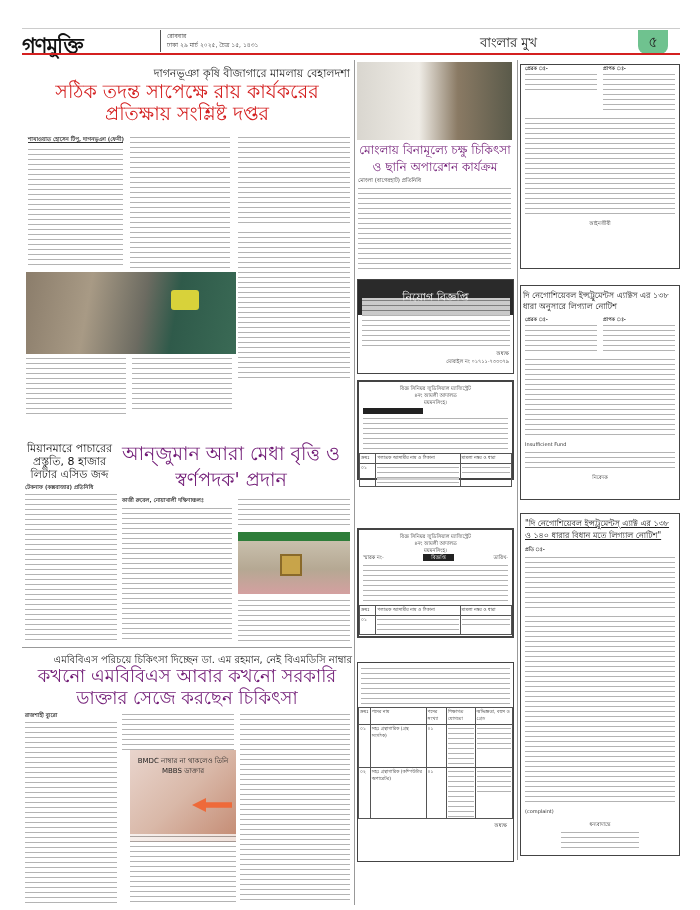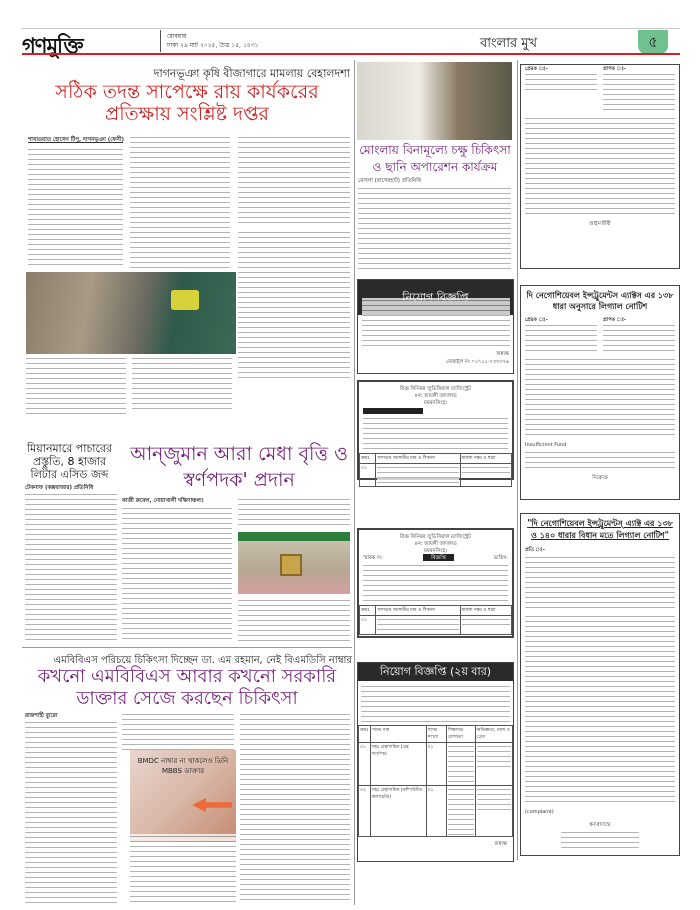--- a/index.html
+++ b/index.html
@@ -12,21 +12,21 @@
 .pageno{left:638px;top:30px;width:30px;height:24px;background:#6fc28f;border-radius:0 0 8px 8px;text-align:center;font-size:15px;line-height:24px;color:#222}
 .redrule{left:22px;top:53px;width:658px;height:2px;background:#d42020}
 .toprule{left:22px;top:28px;width:658px;height:1px;background:#ccc}
 .kicker{left:30px;top:65px;width:320px;text-align:right;font-size:11px;color:#222}
 .headline-red{left:22px;top:80px;width:330px;text-align:center;font-size:19px;line-height:22px;color:#d42020}
 .text-block{background:repeating-linear-gradient(#fff 0,#fff 2px,#9a9a9a 2px,#9a9a9a 3px,#fff 3px,#fff 5px);opacity:.75}
 .byline{font-size:5.5px;font-weight:bold;color:#333}
 .photo{background:#888;overflow:hidden}
 .box{border:1px solid #444}
 .darkbar{background:#2a2a2a;color:#fff;text-align:center}
-.notice-title{text-align:center;font-size:10px;font-weight:bold;line-height:13px;color:#222}
+.notice-title{text-align:left;font-size:10px;font-weight:normal;line-height:13px;color:#222}
 .small{font-size:5px;line-height:7px;color:#333}
 .hl-black{color:#701a75;text-align:center}
 .vline{width:1px;background:#999}
 .tbl{border-collapse:collapse;width:100%;font-size:4.5px;color:#333}
 .tbl td{border:1px solid #555;padding:1px;vertical-align:top}
 </style>
 </head>
 <body>
 
 <div class="abs toprule"></div>
@@ -51,21 +51,21 @@
   <div class="abs" style="left:145px;top:18px;width:28px;height:20px;background:#d8d23a;border-radius:3px"></div>
 </div>
 <div class="abs text-block" style="left:238px;top:230px;width:112px;height:150px"></div>
 <div class="abs text-block" style="left:26px;top:356px;width:100px;height:60px"></div>
 <div class="abs text-block" style="left:132px;top:356px;width:100px;height:55px"></div>
 
 <div class="abs" style="left:22px;top:442px;width:95px;text-align:center;font-size:11px;line-height:13px;color:#111">মিয়ানমারে পাচারের প্রস্তুতি, 8 হাজার লিটার এসিড জব্দ</div>
 <div class="abs byline" style="left:25px;top:484px;width:90px">টেকনাফ (কক্সবাজার) প্রতিনিধি</div>
 <div class="abs text-block" style="left:25px;top:492px;width:92px;height:150px"></div>
 
-<div class="abs hl-black" style="left:124px;top:440px;width:230px;font-size:19px;line-height:26px">আন্জুমান আরা মেধা বৃত্তি ও স্বর্ণপদক' প্রদান</div>
+<div class="abs hl-black" style="left:116px;top:440px;width:230px;font-size:19px;line-height:26px">আন্জুমান আরা মেধা বৃত্তি ও স্বর্ণপদক' প্রদান</div>
 <div class="abs byline" style="left:122px;top:497px;width:100px">কাজী রুবেল, নোয়াখালী দক্ষিণাঞ্চলঃ</div>
 <div class="abs text-block" style="left:122px;top:506px;width:110px;height:135px"></div>
 <div class="abs text-block" style="left:238px;top:497px;width:112px;height:32px"></div>
 <div class="abs photo" style="left:238px;top:532px;width:112px;height:62px;background:linear-gradient(180deg,#2e7d3a 0%,#2e7d3a 14%,#c9c0ad 14%,#b5a893 60%,#d4a0a0 100%)">
   <div class="abs" style="left:42px;top:22px;width:22px;height:22px;background:#c8a44a;border:2px solid #8a6a2a"></div>
 </div>
 <div class="abs text-block" style="left:238px;top:598px;width:112px;height:45px"></div>
 
 <div class="abs" style="left:22px;top:647px;width:330px;height:1px;background:#999"></div>
 <div class="abs kicker" style="top:652px;left:22px;width:330px;font-size:10px">এমবিবিএস পরিচয়ে চিকিৎসা দিচ্ছেন ডা. এম রহমান, নেই বিএমডিসি নাম্বার</div>
@@ -142,21 +142,20 @@
           </td>
           <td>
             <div class="text-block" style="height:10px"></div>
           </td>
         </tr>
   </tbody>
     </table>
 </div>
 
 <div class="abs box" style="left:357px;top:662px;width:157px;height:200px">
-  <div class="darkbar" style="font-size:11px;line-height:16px;padding:1px">নিয়োগ বিজ্ঞপ্তি (২য় বার)</div>
   <div class="text-block" style="margin:3px 3px;height:38px"></div>
   <table class="tbl">
     <tbody>
         <tr>
       <td>ক্রমঃ</td>
       <td>পদের নাম</td>
       <td>পদের সংখ্যা</td>
       <td>শিক্ষাগত যোগ্যতা</td>
       <td>অভিজ্ঞতা, বয়স ও গ্রেড</td>
     </tr>

